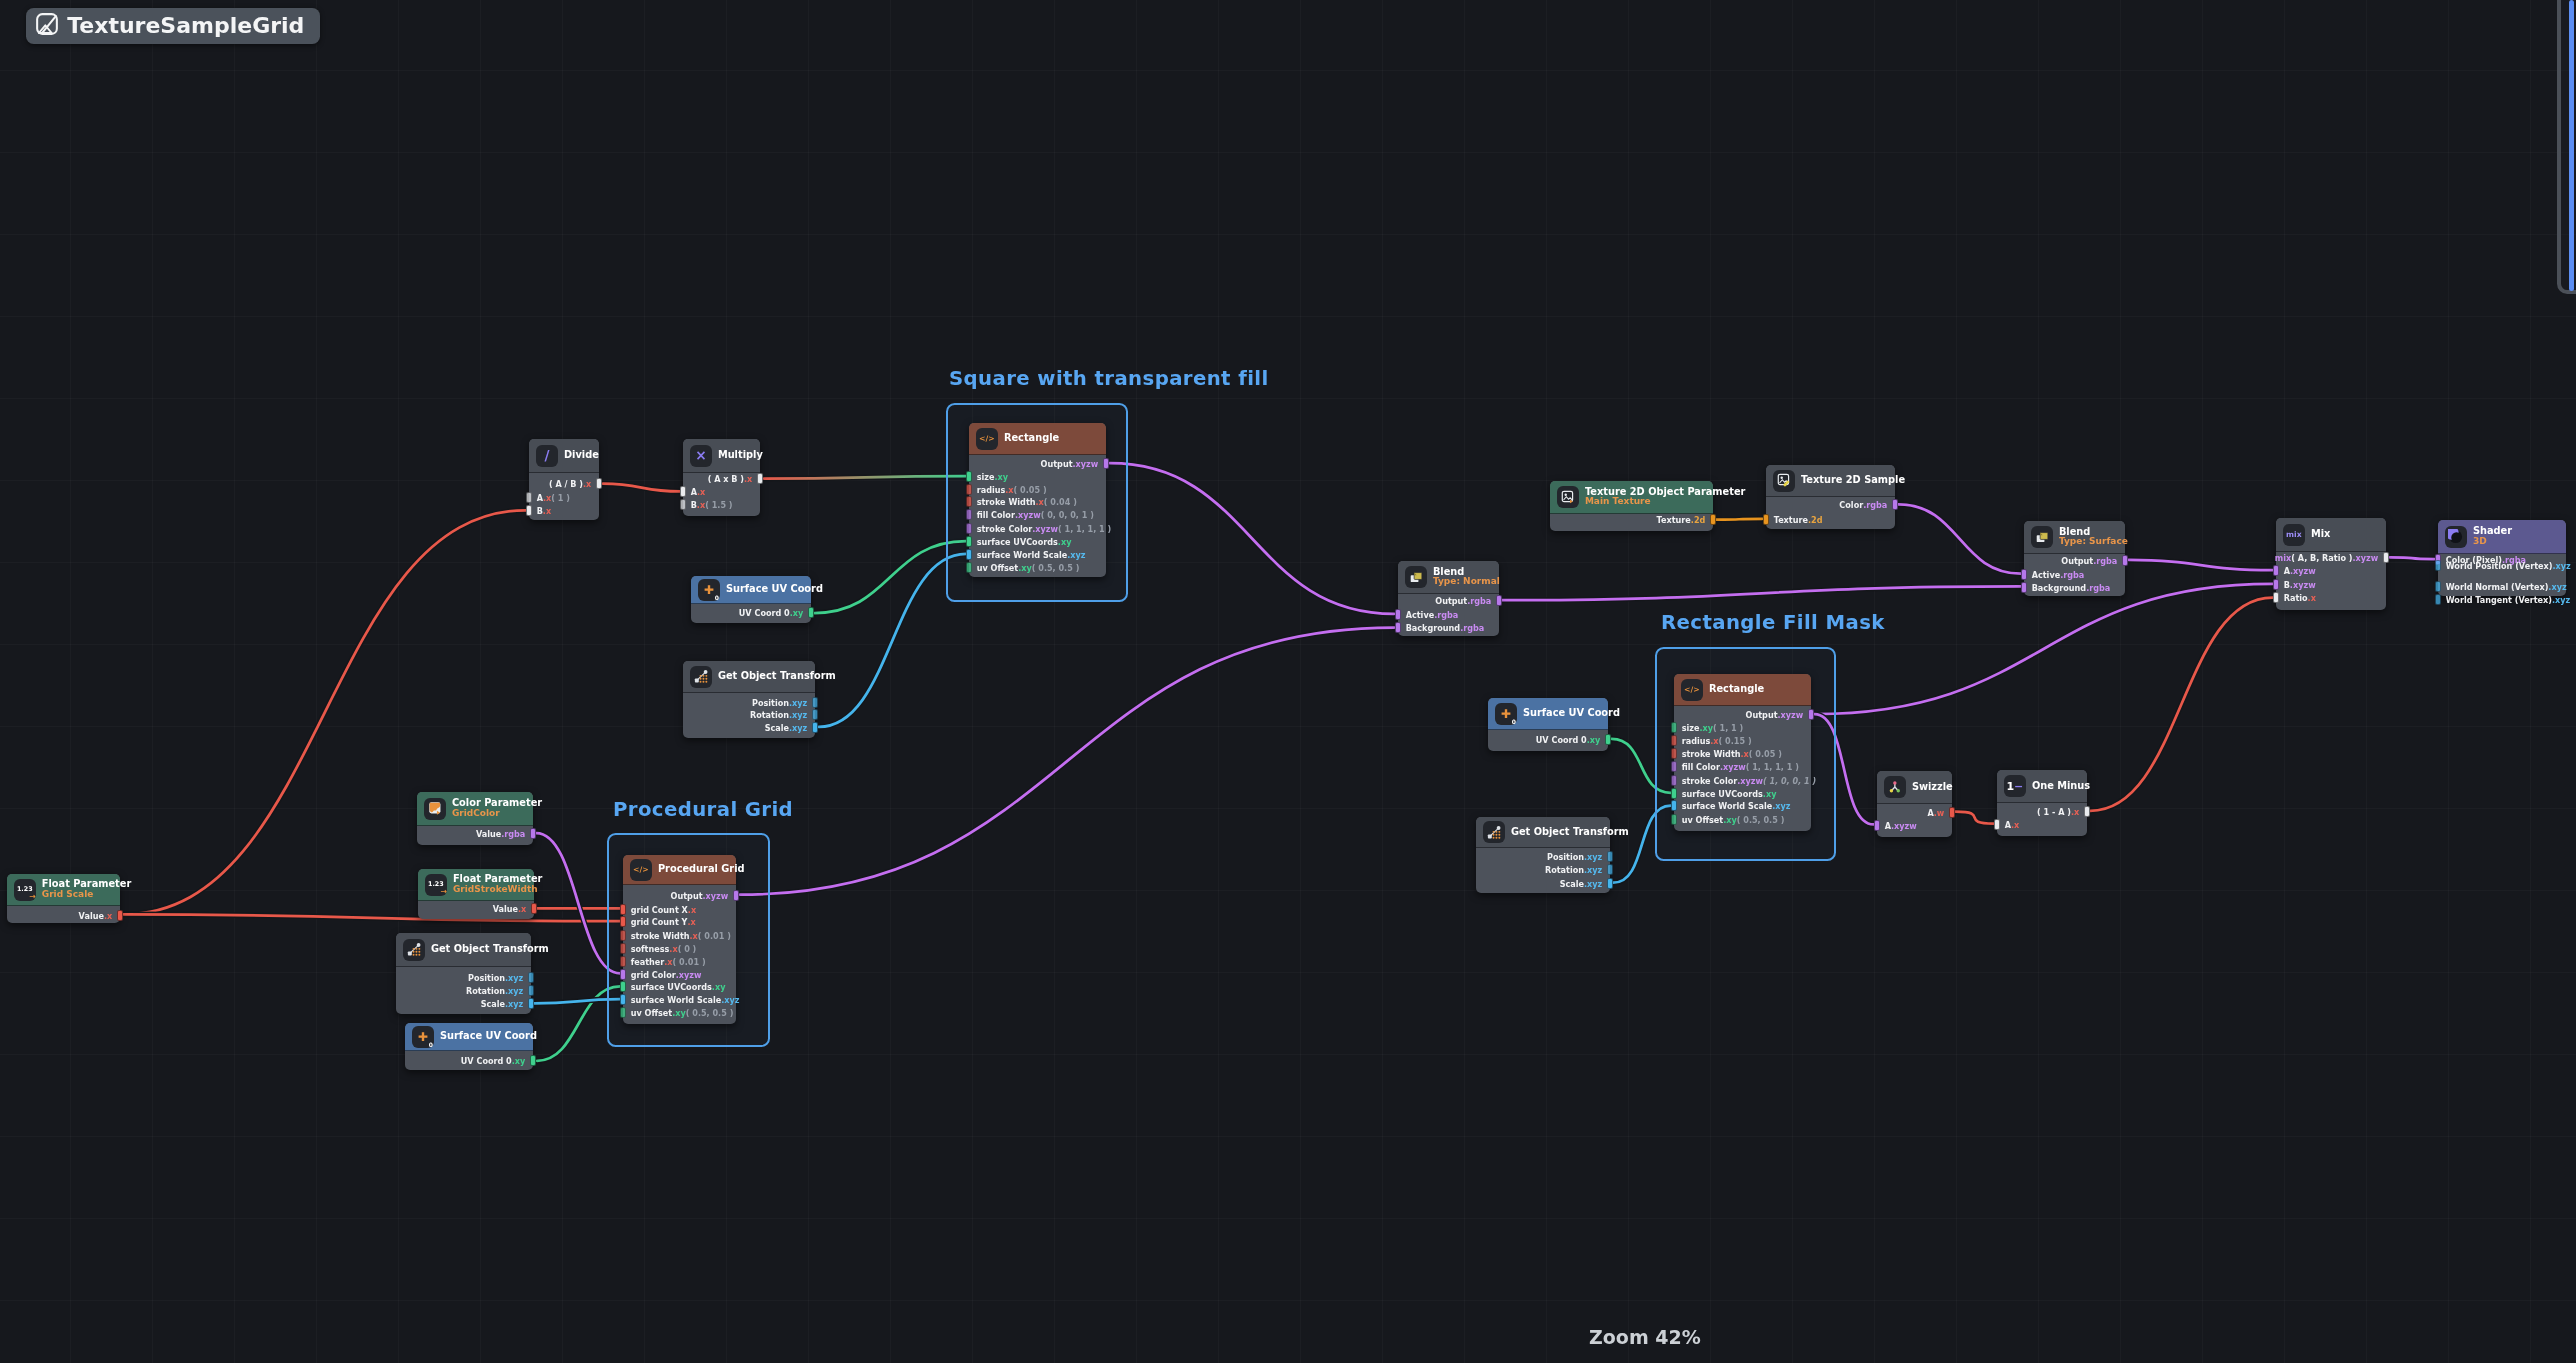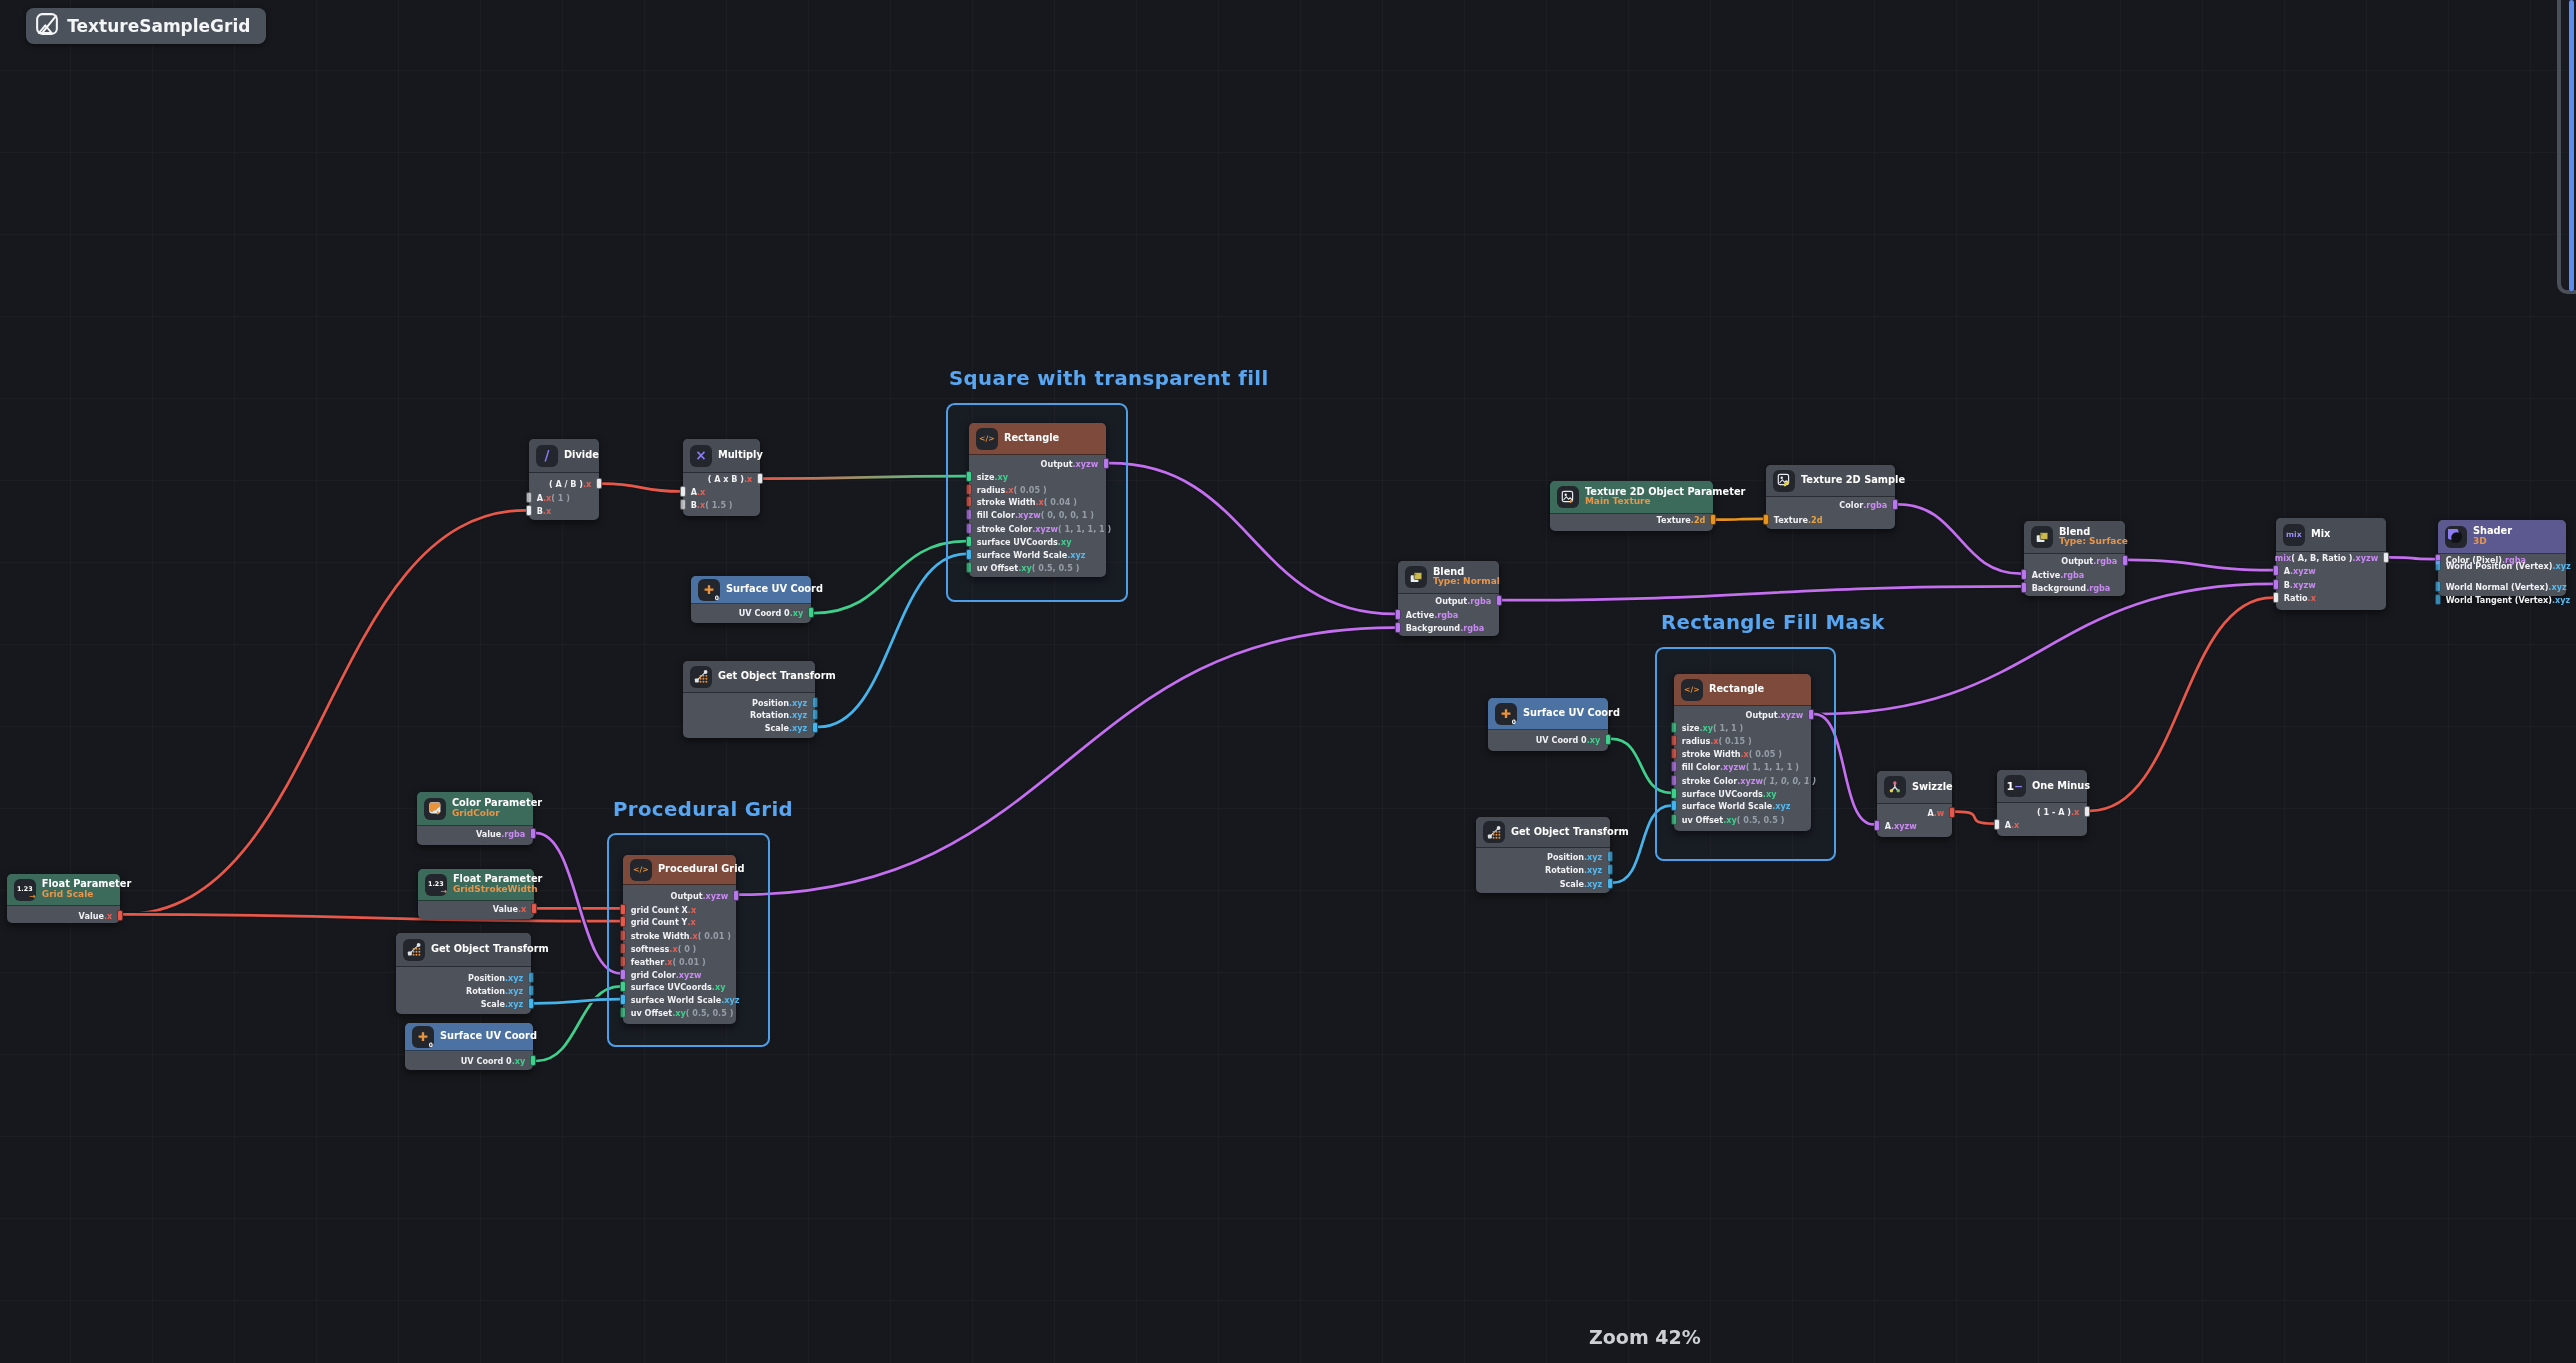--- a/index.html
+++ b/index.html
@@ -24,21 +24,21 @@
   .sub{font-size:9px;font-weight:700;color:#e8954a;white-space:nowrap;}
   .row{position:absolute;left:0;right:0;height:13px;display:flex;align-items:center;
        font-size:8.1px;font-weight:600;white-space:nowrap;}
   .row.out{justify-content:flex-end;padding-right:7.7px;}
   .row.in{justify-content:flex-start;padding-left:7.7px;}
   .port{position:absolute;width:6px;height:11px;border-radius:2.1px;top:0.9px;border:0.9px solid rgba(8,10,13,.55);box-sizing:border-box;}
   .row.out .port{right:-3.4px;}
   .row.in .port{left:-3.4px;}
   .badge{position:absolute;left:26px;top:7.7px;height:36px;background:#4b525b;border-radius:7.7px;
          display:flex;align-items:center;gap:8.6px;padding:0 15.4px 0 8.6px;box-shadow:0 1.7px 5.1px rgba(0,0,0,.45);}
-  .badge .txt{font-size:17px;font-weight:700;color:#f4f5f6;white-space:nowrap;}
+  .badge .txt{font-size:22px;font-weight:700;color:#f4f5f6;white-space:nowrap;}
   .zoomlbl{position:absolute;left:1589px;top:1326px;font-size:19px;font-weight:700;color:#ccd0d5;}
   .panel-ghost{position:absolute;left:2557px;top:-13.7px;width:60px;height:300px;border:4.3px solid #4b5058;
                border-radius:10.3px;background:rgba(28,31,38,.4);}
   .vbar{position:absolute;left:2569px;top:0;width:5.1px;height:291px;background:#5b8df2;border-radius:2.6px;}
   .ictext{font-weight:800;line-height:1;}
 </style>
 </head>
 <body>
 
 <div id="canvas">

